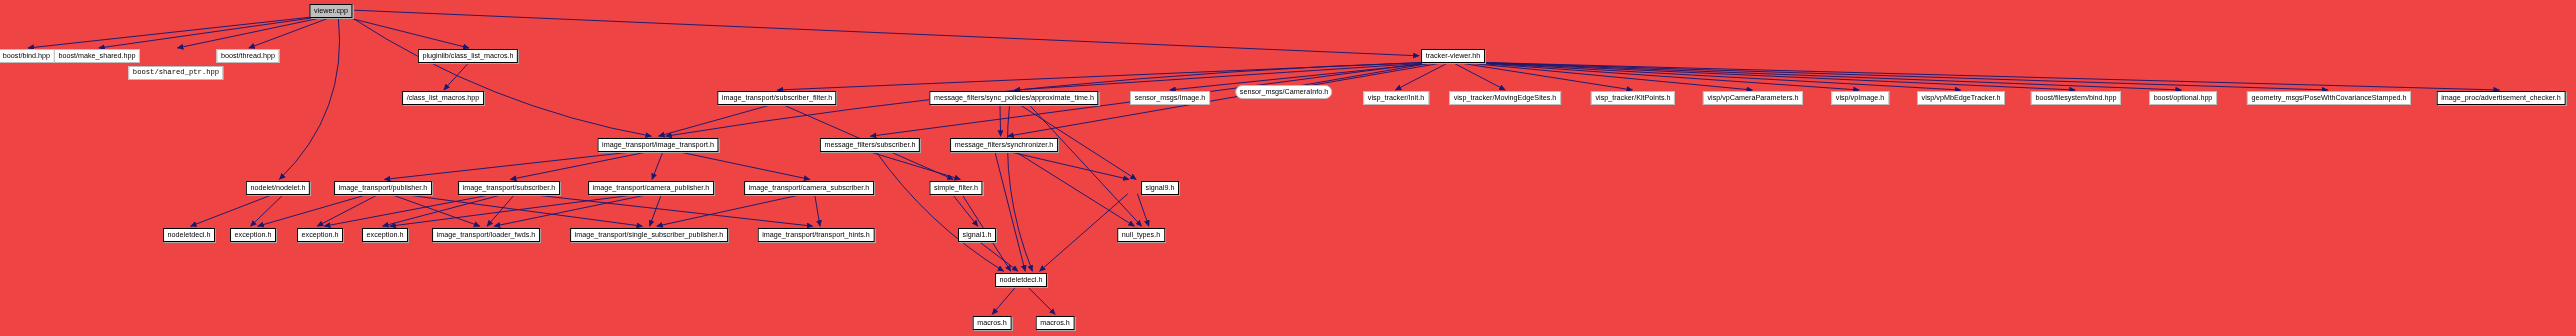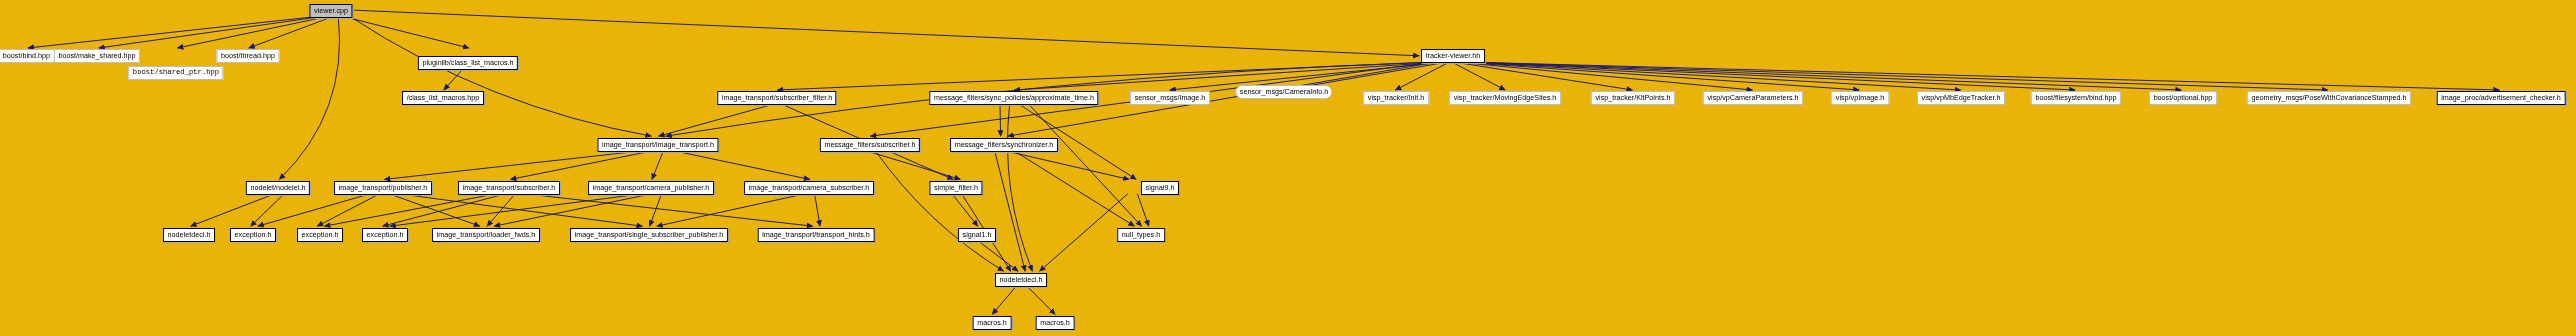--- a/index.html
+++ b/index.html
@@ -1,21 +1,21 @@
 <!DOCTYPE html>
 <html style="font-size:9.6px"><head>
 <meta charset="utf-8">
 <style>
   html, body { margin: 0; padding: 0; background: #ffffff; }
   .stage {
     position: relative;
     width: 2576px;
     height: 336px;
     overflow: hidden;
-    background: #eab308;
+    background: #ef4444;
     font-family: "Liberation Sans", sans-serif;
   }
   .edge-layer { position: absolute; left: 0; top: 0; }
   .edge { fill: none; stroke: #191970; stroke-width: 1.6px; }
   .node {
     position: absolute;
     transform: translateX(-50%);
     white-space: nowrap;
     background: #ffffff;
     border: 0.6px solid #bdbdbd;
@@ -103,21 +103,21 @@
         <path d="M1355,323 L1364,377" class="edge" marker-end="url(#arrow)"></path>
         <path d="M1339,323 L1092,377" class="edge" marker-end="url(#arrow)"></path>
       </g>
   </svg>
   <div>
       <div class="node root" style="left: 331px; top: 3.6px;">viewer.cpp</div>
       <div class="node ext" style="left: 26.4px; top: 49px;">boost/bind.hpp</div>
       <div class="node ext" style="left: 97px; top: 49px;">boost/make_shared.hpp</div>
       <div class="node ext" style="left: 176px; top: 66px; font-family: Liberation Mono, monospace;">boost/shared_ptr.hpp</div>
       <div class="node ext" style="left: 248px; top: 49px;">boost/thread.hpp</div>
-      <div class="node doc" style="left: 468px; top: 56px;">pluginlib/class_list_macros.h</div>
+      <div class="node doc" style="left: 468px; top: 49px;">pluginlib/class_list_macros.h</div>
       <div class="node doc" style="left: 1453px; top: 49px;">tracker-viewer.hh</div>
       <div class="node doc" style="left: 443px; top: 91px;">/class_list_macros.hpp</div>
       <div class="node doc" style="left: 777px; top: 91px;">image_transport/subscriber_filter.h</div>
       <div class="node doc" style="left: 1014px; top: 91px;">message_filters/sync_policies/approximate_time.h</div>
       <div class="node ext" style="left: 1170px; top: 91px;">sensor_msgs/Image.h</div>
       <div class="node ext" style="left: 1284px; top: 85px; border-radius: 7px;">sensor_msgs/CameraInfo.h</div>
       <div class="node ext" style="left: 1396px; top: 91px;">visp_tracker/Init.h</div>
       <div class="node ext" style="left: 1505px; top: 91px;">visp_tracker/MovingEdgeSites.h</div>
       <div class="node ext" style="left: 1633px; top: 91px;">visp_tracker/KltPoints.h</div>
       <div class="node ext" style="left: 1753px; top: 91px;">visp/vpCameraParameters.h</div>

